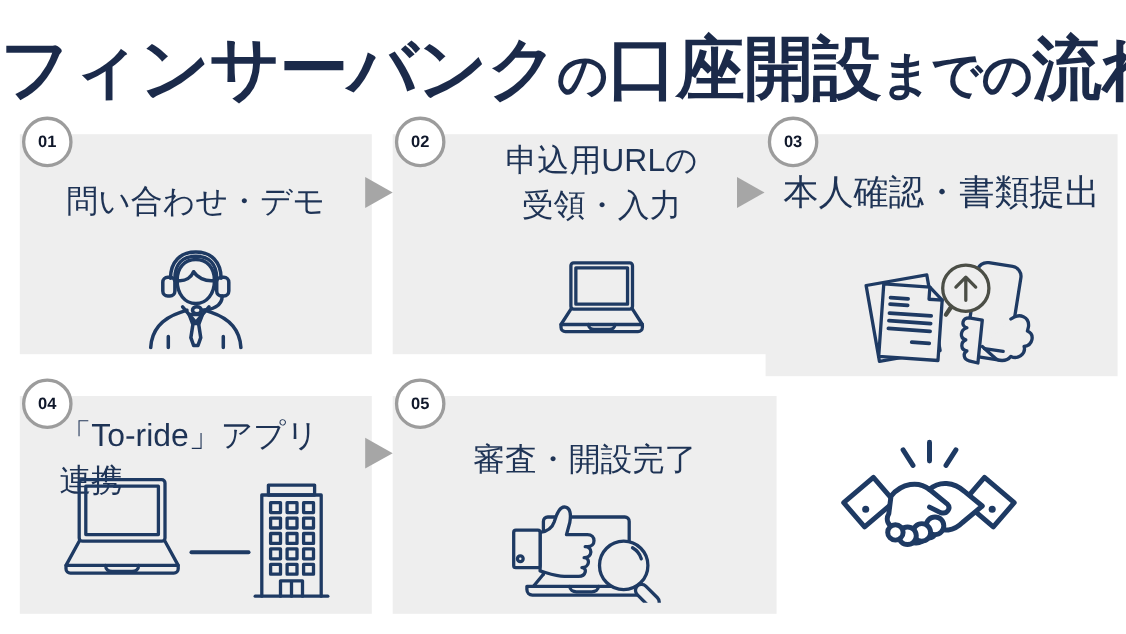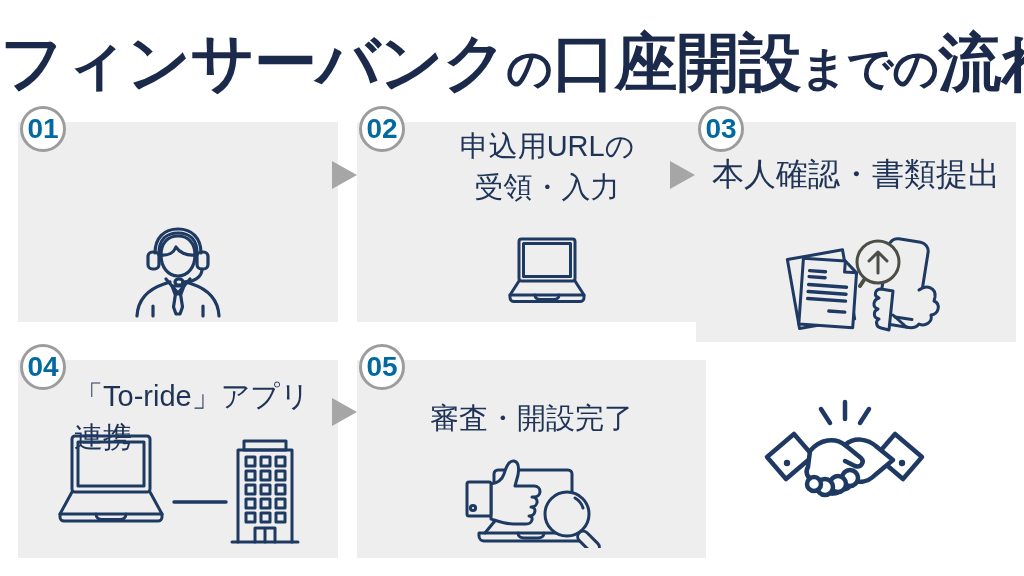--- a/index.html
+++ b/index.html
@@ -24,29 +24,29 @@
   .card{position:absolute;background:#eeeeee}
   .c1{left:18px;top:122px;width:320px;height:200px}
   .c2{left:357px;top:122px;width:380px;height:200px}
   .c3{left:696px;top:122px;width:320px;height:220px}
   .c4{left:18px;top:360px;width:320px;height:198px}
   .c5{left:357px;top:360px;width:349px;height:198px}
 
   .badge{
     position:absolute;left:2px;top:-16px;width:46px;height:46px;
     border-radius:50%;background:#ffffff;border:3px solid #9c9c9c;
-    color:#0369a1;font-weight:bold;font-size:28px;
+    color:#0f172a;font-weight:bold;font-size:15px;
     display:flex;align-items:center;justify-content:center;
   }
 
   .label{color:#1e3355;font-size:29px;line-height:1.42;text-align:center}
   .c1 .label{margin-top:42px}
   .c2 .label{margin-top:4px}
   .c3 .label{margin-top:30px;font-size:32px}
-  .c4 .label{margin-top:16px;text-align:left;padding-left:56px}
+  .c4 .label{margin-top:16px;text-align:left;padding-left:36px}
   .c5 .label{margin-top:38px}
 
   .icon{position:absolute}
   .center{left:50%;transform:translateX(-50%)}
   .i1{bottom:4px}
   .i2{bottom:16px}
   .i3{bottom:8px}
   .i4{left:34px;bottom:8px}
   .i5{bottom:10px}
 
@@ -66,20 +66,21 @@
 <body>
 
 <div class="stage">
 
   <div class="title">
     <span>フィンサーバンク</span><span class="sm">の</span><span>口座開設</span><span class="sm">までの</span><span>流れ</span>
   </div>
 
   <div class="card c1">
     <div class="badge">01</div>
+    <div class="label">問い合わせ・デモ</div>
     <svg class="icon i1 center" width="104" height="94" viewBox="0 0 104 94">
       <g fill="none" stroke="#1e3a63" stroke-width="3.2" stroke-linecap="round" stroke-linejoin="round">
         <path d="M11 92 c1-18 12-27 27-32 l6-2 M60 58 l6 2 c15 5 26 14 27 32"></path>
         <path d="M27 92 v-10 M77 92 v-10"></path>
         <path d="M40 55 l12 14 12-14"></path>
         <path d="M46 62 h12 l-3 8 h-6 z"></path>
         <path d="M49.5 70 l-2 13 2.5 7 h4 l2.5-7 -2-13"></path>
         <path d="M35 31 c0 12 7 21 17 21 s17-9 17-21"></path>
         <path d="M35 31 c0-12 7-19 17-19 s17 7 17 19"></path>
         <path d="M35 31 c8 1 13-3 15-8 c3 5 10 9 19 8"></path>

